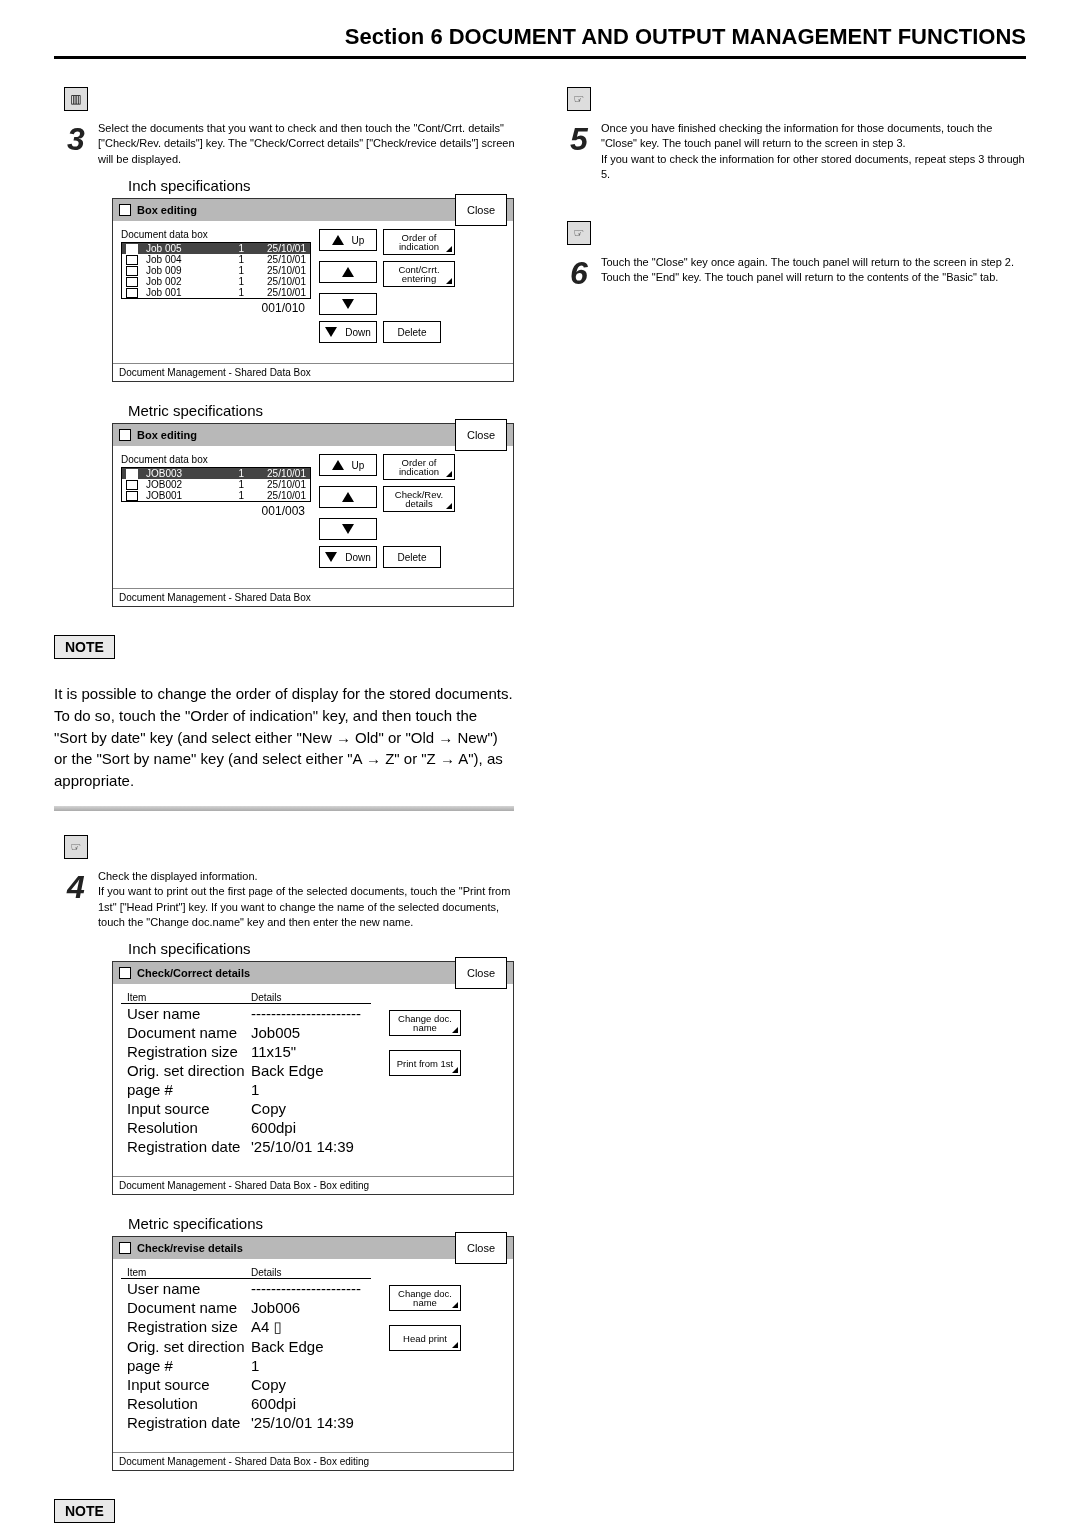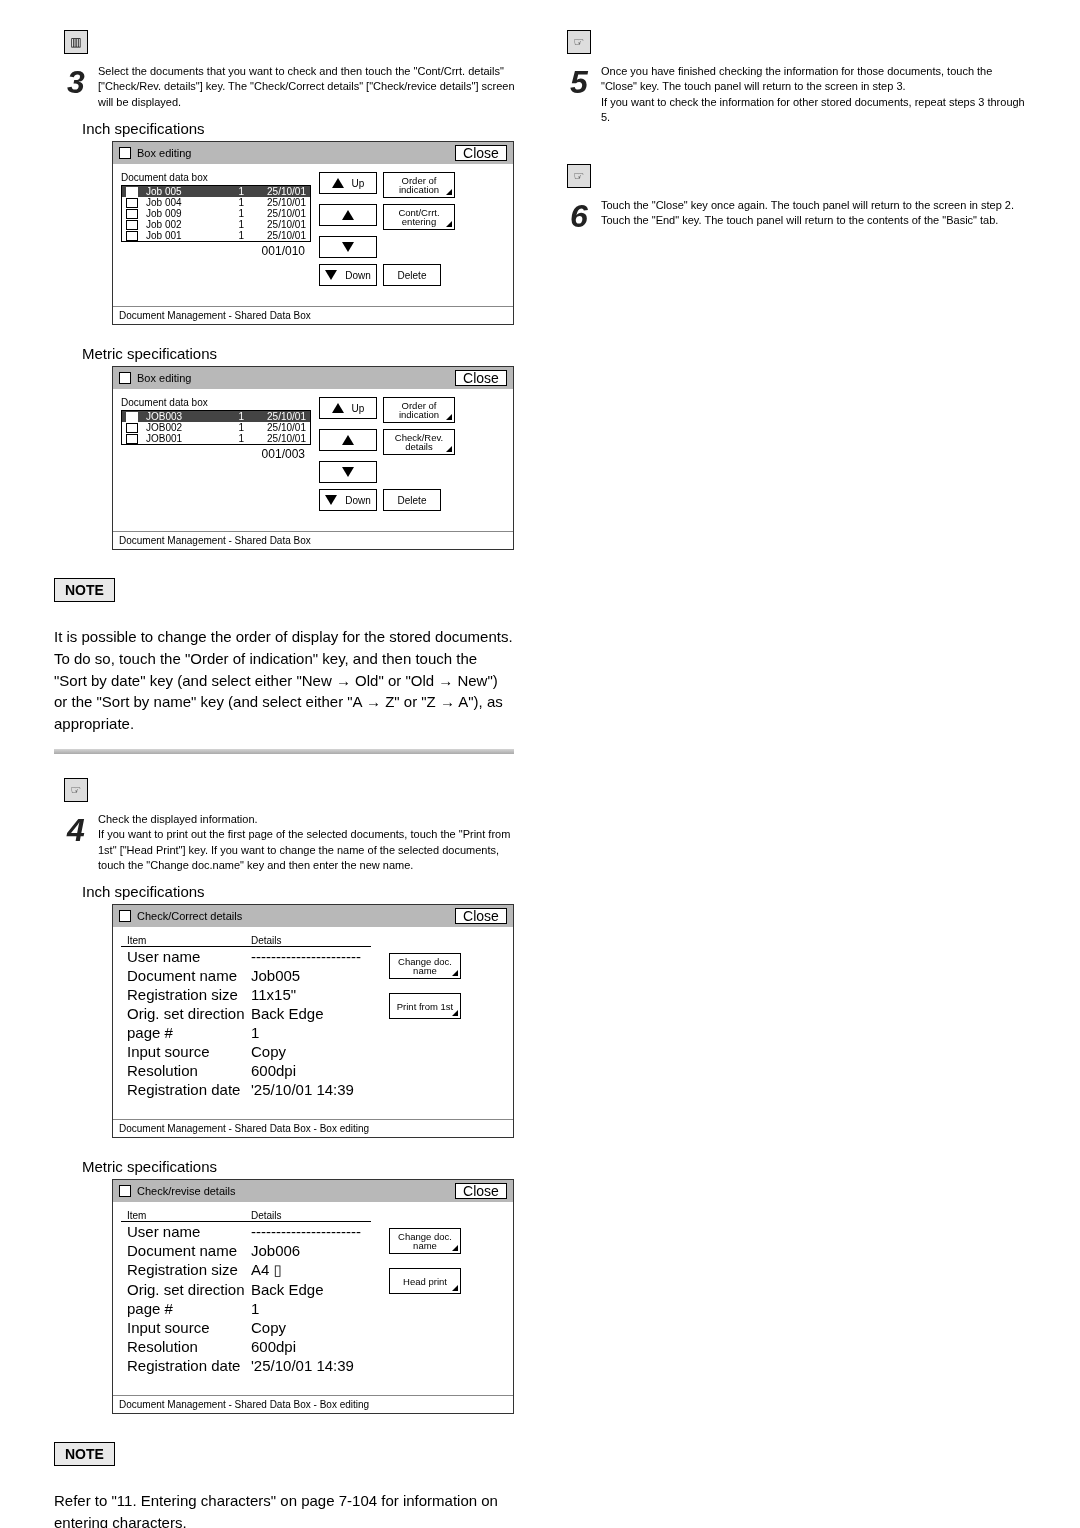--- a/index.html
+++ b/index.html
@@ -5,27 +5,27 @@
   * { box-sizing: border-box; margin: 0; padding: 0; }
   body { background:#fff; font-family: Arial, Helvetica, sans-serif; color:#000; width:1080px; }
   .page { width:1080px; padding:24px 54px 30px; position:relative; }
   .sec-title { text-align:right; font-size:22px; font-weight:bold; border-bottom:3px solid #000; padding-bottom:6px; margin-bottom:22px; }
   .columns { display:flex; gap:34px; }
   .col { flex:1 1 0; min-width:0; }
   .step { display:flex; margin-bottom:10px; }
   .snum { width:44px; flex:0 0 44px; font-size:32px; font-weight:bold; font-style:italic; color:#222; text-align:center; line-height:1; padding-top:2px; }
   .step .icon-col { width:44px; flex:0 0 44px; display:flex; justify-content:center; padding-top:6px; }
   .stext { font-size:11px; line-height:1.4; }
-  .caption { font-size:15px; margin:8px 0 4px 28px; }
+  .caption { font-size:15px; margin:8px 0 4px 74px; }
   .panel { margin:2px 0 20px 58px; width:402px; border:1.5px solid #333; background:#fff; }
   .titlebar { display:flex; align-items:center; background:#b8b8b8; height:22px; padding:0 6px; font-size:11px; }
   .titlebar .chip { display:inline-block; width:12px; height:12px; background:#fff; border:1px solid #000; margin-right:6px; }
-  .titlebar .tbtext { font-weight:normal;text-align:right; }
+  .titlebar .tbtext { font-weight:bold;text-align:right; }
   .titlebar .fill { flex:1; }
-  .closebtn { min-width:52px; height:16px; background:#fff; border:1px solid #000; font-size:14px; display:flex; align-items:center; justify-content:center; padding:0 6px; }
+  .closebtn { min-width:52px; height:32px; background:#fff; border:1px solid #000; font-size:11px; display:flex; align-items:center; justify-content:center; padding:0 6px; }
   .body { padding:8px 8px 20px; display:flex; gap:8px; }
   .boxlabel { font-size:10px; margin-bottom:2px; }
   .listbox { border:1px solid #000; width:190px; background:#fff; }
   .row { display:flex; font-size:10px; padding:0 4px; align-items:center; }
   .row .pic { width:12px; height:10px; border:1px solid #000; margin-right:8px; background:#fff; }
   .row.sel { background:#444; color:#fff; }
   .row.sel .pic { background:#fff; border-color:#fff; }
   .row .name { flex:1; }
   .row .num { width:18px; text-align:right; }
   .row .date { width:62px; text-align:right; }
@@ -50,20 +50,21 @@
   .note-label { display:inline-block; border:1px solid #000; padding:3px 10px; font-size:14px; font-weight:bold; background:#e9e9e9; margin:8px 0 24px; }
   .note-body { font-size:15px; line-height:1.45; max-width:460px; }
   .hr { height:5px; background:linear-gradient(to bottom,#d4d4d4,#aaa); margin:14px 0 18px; max-width:460px; }
 
   .small-icon { width:24px; height:24px; border:1.5px solid #000; background:#ddd; display:flex; align-items:center; justify-content:center; font-size:12px; }
 </style>
 </head>
 <body>
 
 <div class="page">
+  <div class="sec-title">Section 6  DOCUMENT AND OUTPUT MANAGEMENT FUNCTIONS</div>
 
   <div class="columns">
 
     <div class="col">
 
       
       <div class="step">
         <div class="icon-col">
             <div class="small-icon">▥</div>
           </div>

